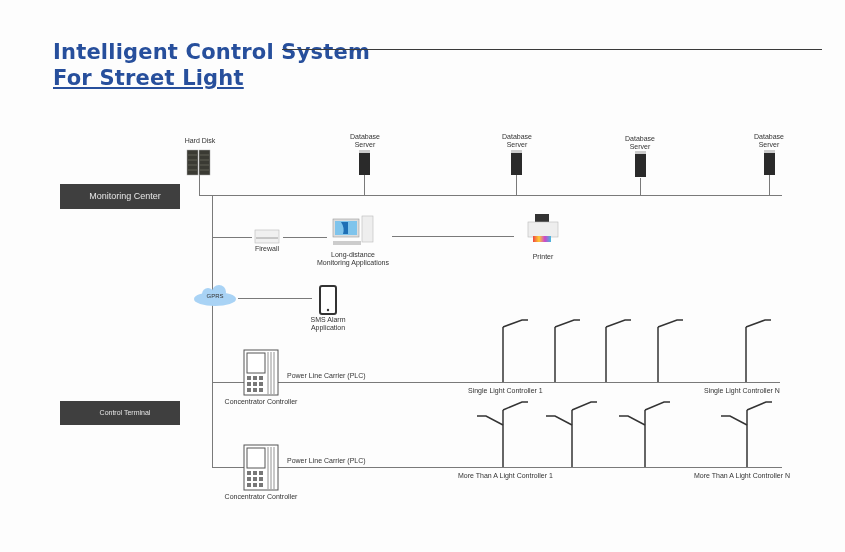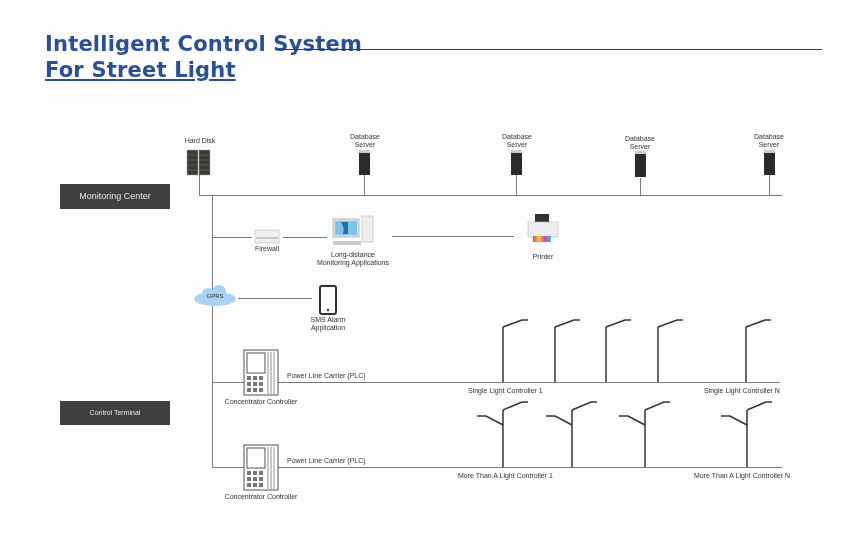--- a/index.html
+++ b/index.html
@@ -1,22 +1,22 @@
 <!DOCTYPE html>
 <html><head>
 <meta charset="utf-8">
 <style>
   html,body{margin:0;padding:0;background:#fdfdfd;}
   body{width:845px;height:552px;position:relative;overflow:hidden;font-family:"Liberation Sans",sans-serif;}
-  .title{position:absolute;left:37px;color:#274f9c;font-family:"DejaVu Sans",sans-serif;font-weight:bold;font-size:21px;letter-spacing:0.2px;margin:8px;line-height:26px;}
+  .title{position:absolute;left:37px;color:#274f9c;font-family:"DejaVu Sans",sans-serif;font-weight:bold;font-size:21px;letter-spacing:0.2px;margin:16px;line-height:26px;}
   #t1{top:23px;}
   #t2{top:49px;text-decoration:underline;}
   .rule{position:absolute;left:282px;top:49px;width:540px;height:1px;background:#3a3a3a;}
   .lbl{position:absolute;font-size:7px;color:#333;text-align:center;line-height:8px;white-space:nowrap;}
-  .box{position:absolute;background:#3f3f3f;color:#e6e6e6;text-align:center;font-size:9px;}
+  .box{position:absolute;background:#3f3f3f;color:#e6e6e6;text-align:center;font-size:9px;padding-left:10px;}
   .ln{position:absolute;background:#7a7a7a;}
   svg{position:absolute;left:0;top:0;}
 </style>
 </head>
 <body>
 
 <h1 class="title" id="t1">Intelligent Control System</h1>
 <h1 class="title" id="t2">For Street Light</h1>
 <div class="rule"></div>
 

